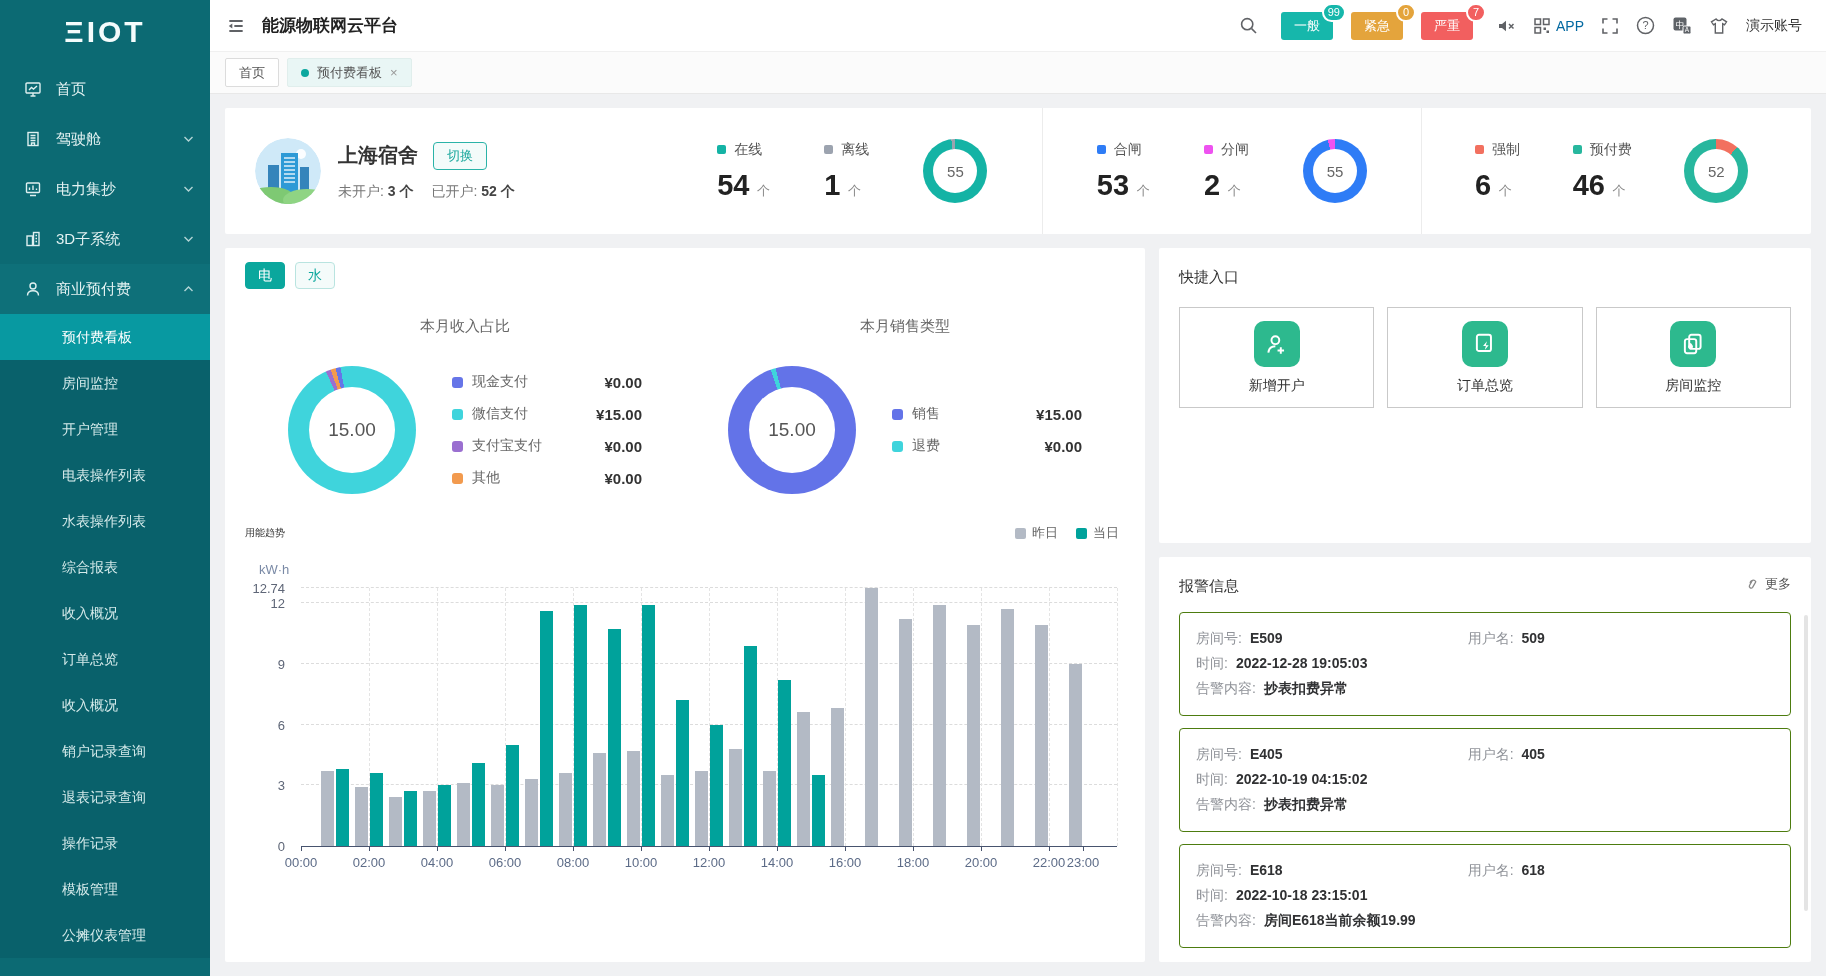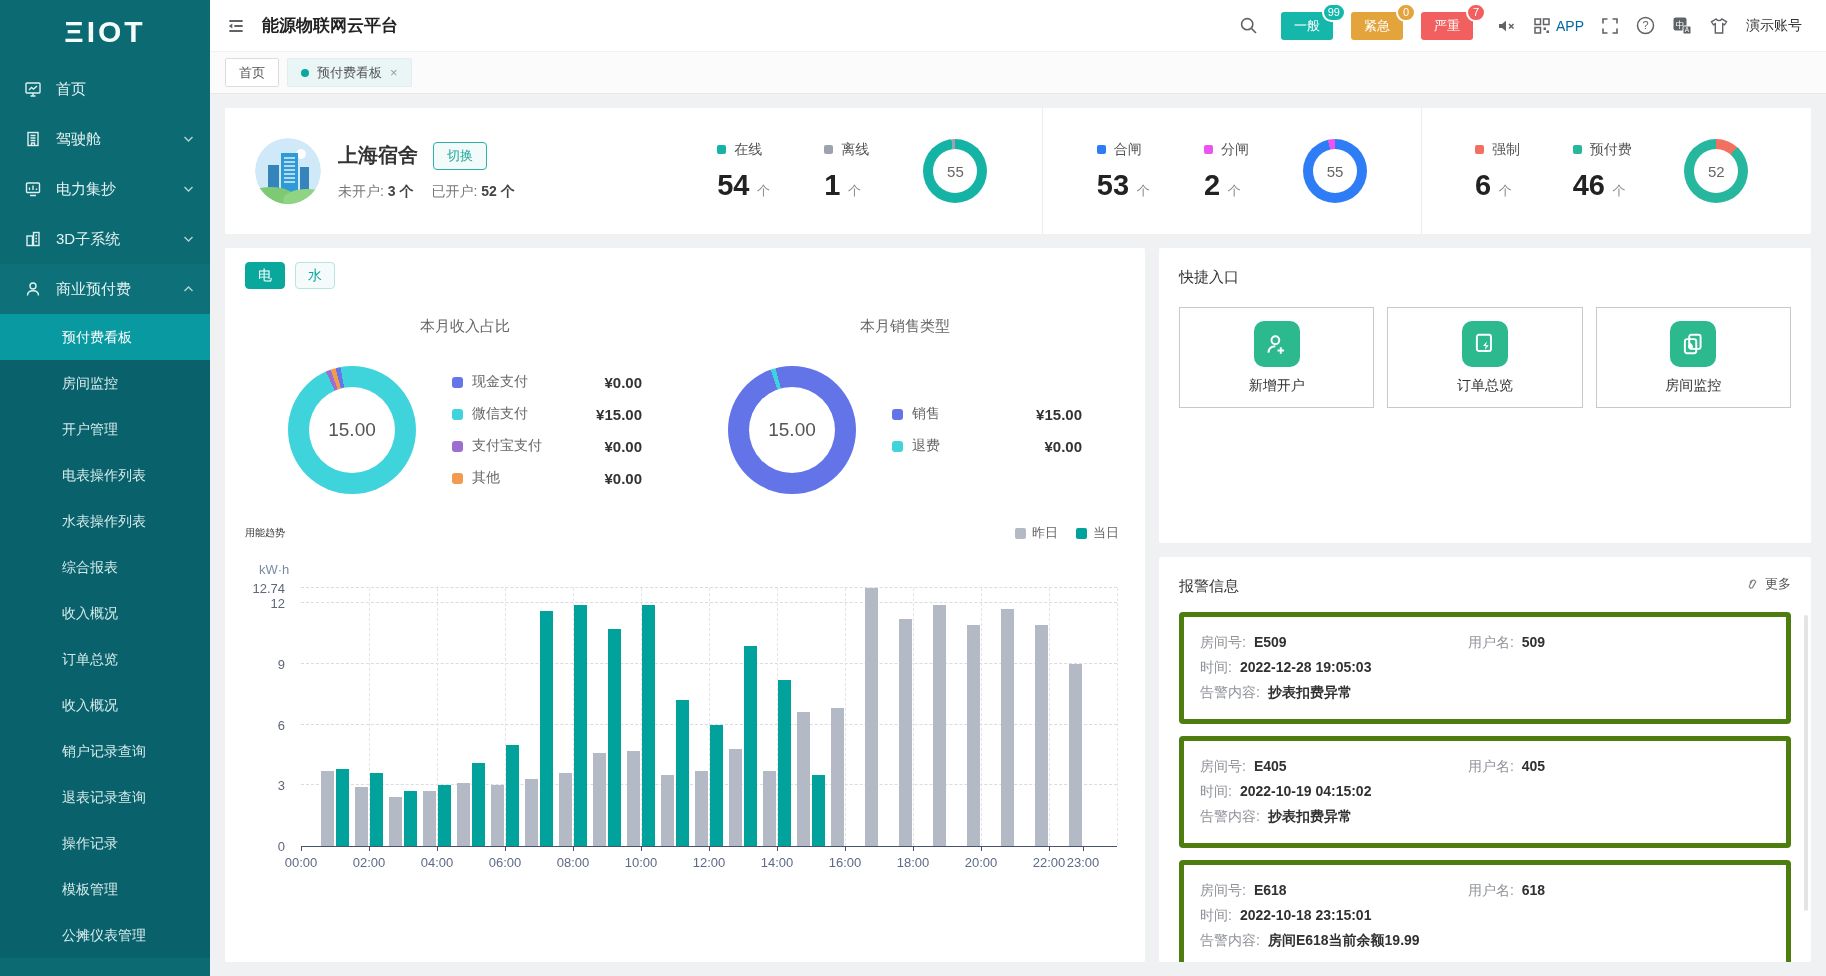--- a/index.html
+++ b/index.html
@@ -125,21 +125,21 @@
                 align-items:center; justify-content:center; cursor:pointer; background:#fff; }
   .quick-icon { width:46px; height:46px; border-radius:10px; background:#2db98e;
                 display:flex; align-items:center; justify-content:center; }
   .quick-label { margin-top:10px; font-size:14px; color:#333; }
 
   .alarm-card { background:#fff; margin-top:14px; flex:1; padding:14px 20px;
                 position:relative; overflow:hidden; border-radius:2px; }
   .alarm-head { display:flex; align-items:center; margin-bottom:16px; }
   .alarm-more { margin-left:auto; display:flex; align-items:center; gap:5px; font-size:13px;
                 color:#555; cursor:pointer; }
-  .alarm-item { border:5px solid #4d7c0f; border-radius:4px; padding:10px 16px;
+  .alarm-item { border:1px solid #4d7c0f; border-radius:4px; padding:10px 16px;
                 margin-bottom:12px; font-size:14px; }
   .alarm-row { display:flex; margin:7px 0; }
   .alarm-field { display:flex; }
   .alarm-field.colA { width:47%; }
   .alarm-label { color:#909399; margin-right:8px; white-space:nowrap; }
   .alarm-value { color:#303133; font-weight:bold; }
   .alarm-scrollbar { position:absolute; right:3px; top:58px; width:4px; height:296px;
                      background:#e4e4e4; border-radius:2px; }
 </style>
 </head>

